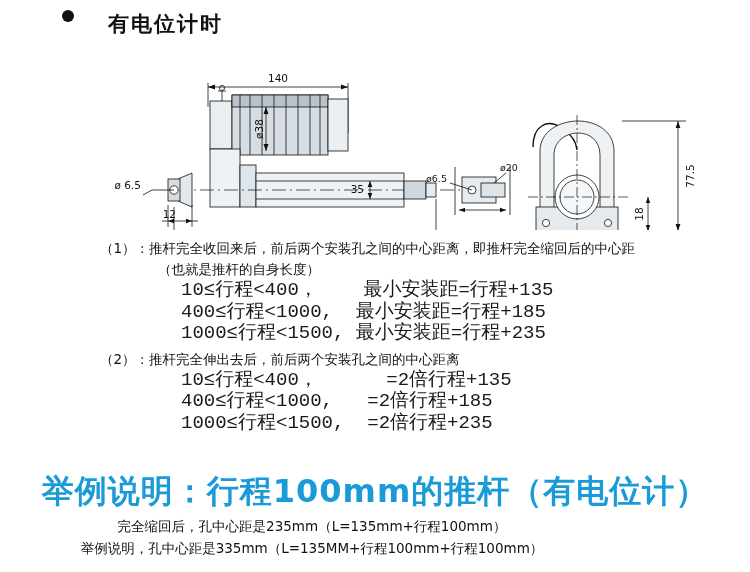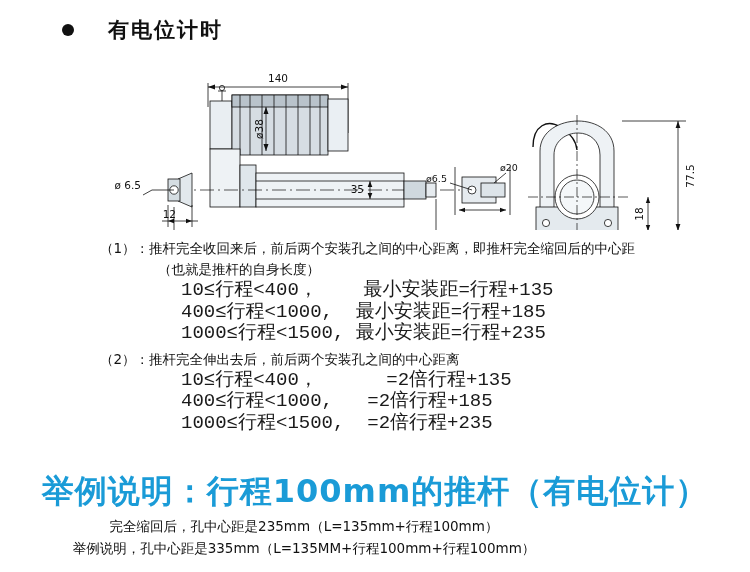--- a/index.html
+++ b/index.html
@@ -16,21 +16,20 @@
     overflow: hidden;
   }
 
   
   .header {
     position: absolute;
     left: 0; top: 10px;
     width: 674px;
     height: 40px;
     display: flex;
-    align-items: center;
   }
   .bullet {
     width: 12px; height: 12px;
     border-radius: 50%;
     background: #111;
     margin-left: 62px;
     flex: 0 0 auto;
   }
   .header-title {
     margin-left: 34px;
@@ -81,21 +80,21 @@
     left: 0; top: 470px;
     width: 750px;
     text-align: center;
     font-size: 32px;
     font-weight: bold;
     color: #1a9bd7;
     letter-spacing: 1px;
   }
   .example-lines {
     position: absolute;
-    left: 0; top: 515px;
+    left: 8px; top: 515px;
     width: 608px;
     text-align: center;
   }
   .example-line {
     font-size: 13.5px;
     line-height: 22px;
     color: #111;
   }
 
   .lbl { font-family: "DejaVu Sans", "Liberation Sans", sans-serif; }

